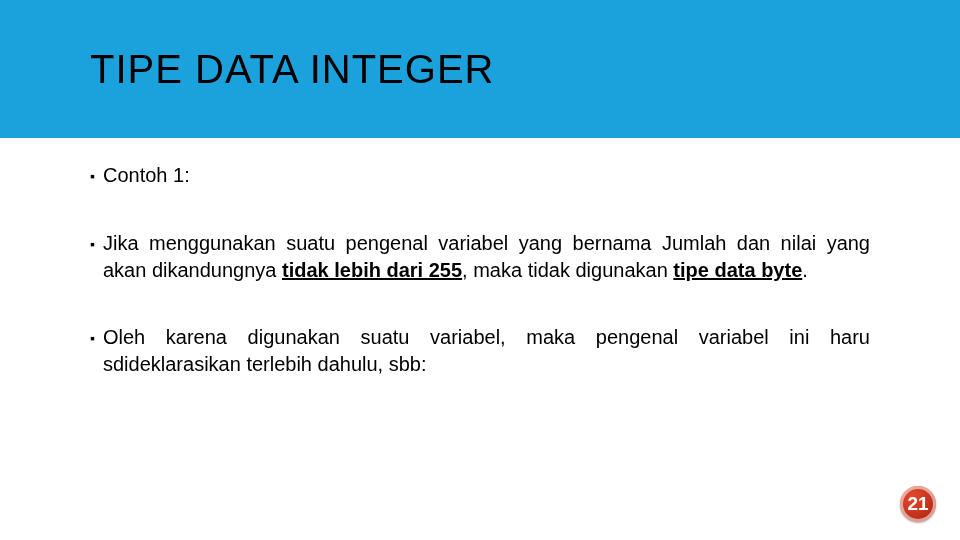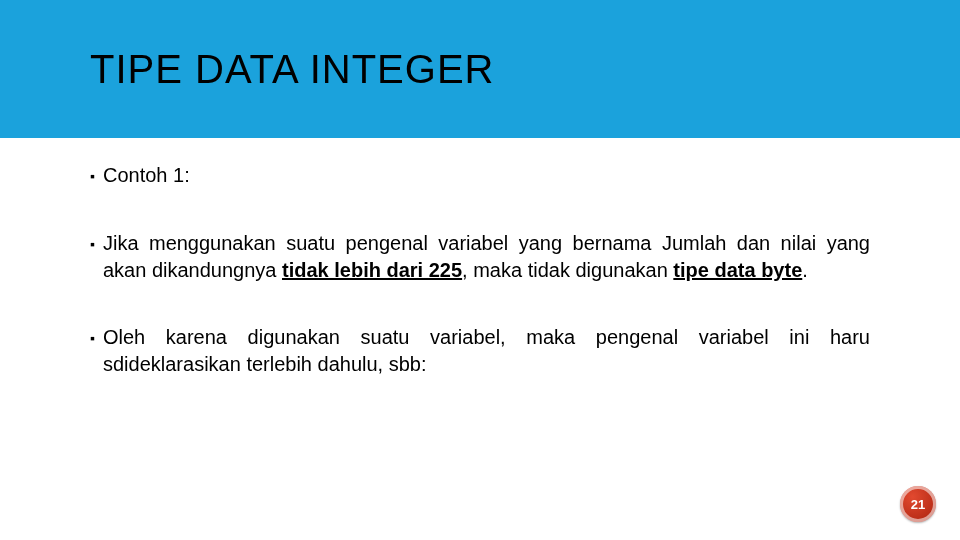--- a/index.html
+++ b/index.html
@@ -55,21 +55,21 @@
     height: 36px;
     border-radius: 50%;
     background: radial-gradient(circle at 35% 30%, #e2492f 0%, #b92c17 70%, #8f1d0c 100%);
     display: flex;
     align-items: center;
     justify-content: center;
     box-shadow: inset 0 0 0 3px rgba(255,255,255,0.55), 0 1px 2px rgba(0,0,0,0.3);
   }
   .page-badge span {
     color: #ffffff;
-    font-size: 13px;
+    font-size: 19px;
     font-weight: bold;
   }
 </style>
 </head>
 <body>
 
 <div class="header-bar">
   <div class="title">TIPE DATA INTEGER</div>
 </div>
 
@@ -77,21 +77,21 @@
   <div class="bullet-item">
     <div class="bullet-marker">▪</div>
     <div class="bullet-text">
       <span>Contoh 1:</span>
     </div>
   </div>
 
   <div class="bullet-item">
     <div class="bullet-marker">▪</div>
     <div class="bullet-text">
-      <span>Jika menggunakan suatu pengenal variabel yang bernama Jumlah dan nilai yang akan dikandungnya </span><span class="ul-bold">tidak lebih dari 225</span><span>, maka tidak digunakan </span><span class="ul-bold">tipe data byte</span><span>.</span>
+      <span>Jika menggunakan suatu pengenal variabel yang bernama Jumlah dan nilai yang akan dikandungnya </span><span class="ul-bold">tidak lebih dari 255</span><span>, maka tidak digunakan </span><span class="ul-bold">tipe data byte</span><span>.</span>
     </div>
   </div>
 
   <div class="bullet-item">
     <div class="bullet-marker">▪</div>
     <div class="bullet-text">
       <span>Oleh karena digunakan suatu variabel, maka pengenal variabel ini haru sdideklarasikan terlebih dahulu, sbb:</span>
     </div>
   </div>
 </div>

